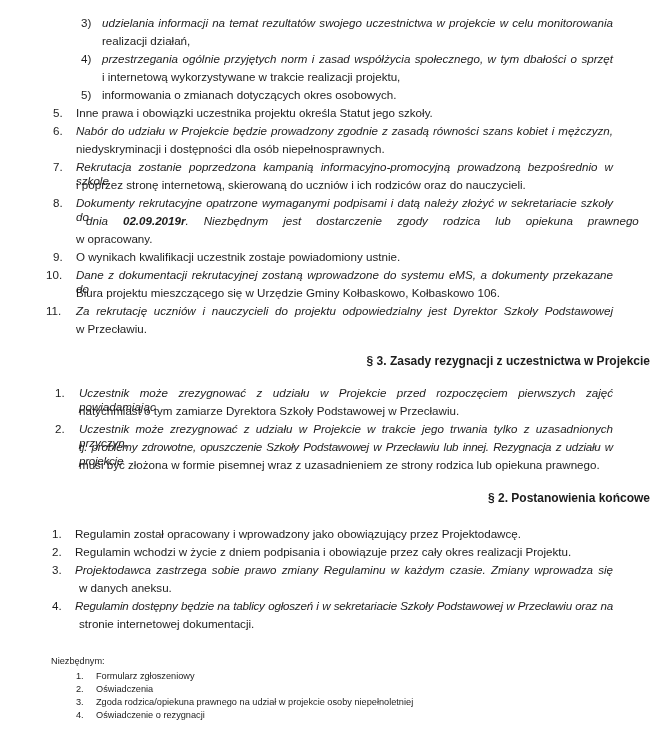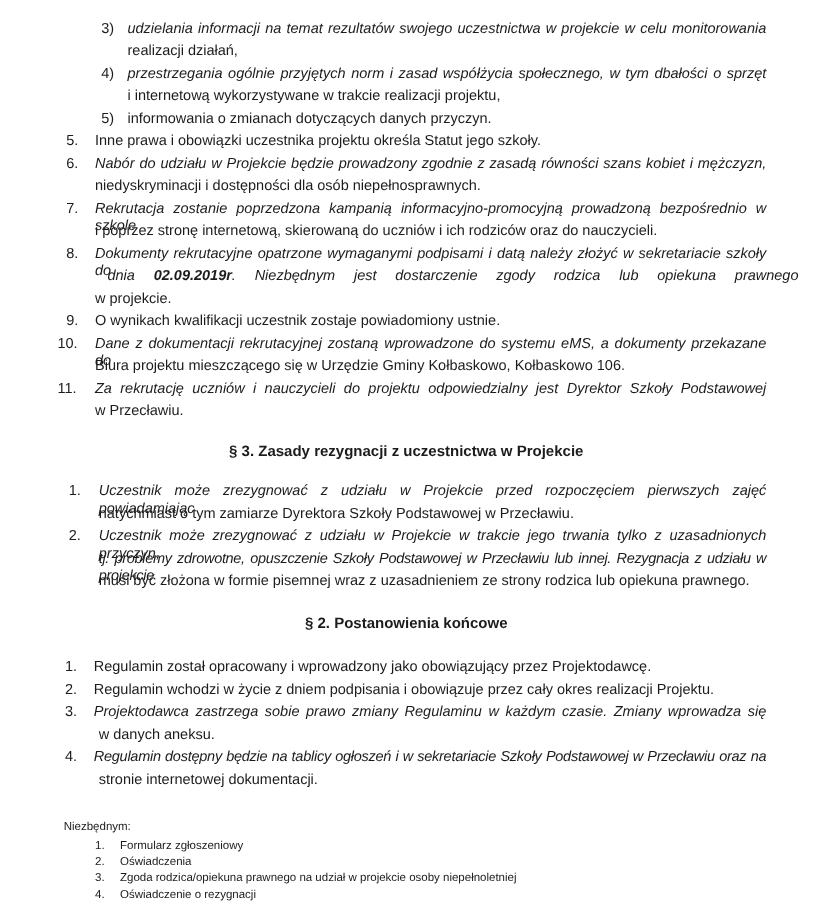--- a/index.html
+++ b/index.html
@@ -1,59 +1,59 @@
 <!DOCTYPE html>
 <html><head>
 <meta charset="utf-8">
 <style>
   html, body { margin: 0; padding: 0; background: #ffffff; }
   body { width: 650px; height: 732px; position: relative; overflow: hidden;
          font-family: "Liberation Sans", sans-serif; color: #1c1c1c; }
   .ln { position: absolute; font-size: 11.6px; line-height: 14px; white-space: nowrap; }
   .num { position: absolute; font-size: 11.6px; line-height: 14px; }
   .just { text-align: justify; text-align-last: justify; white-space: normal; font-style: italic; }
-  .hdr { position: absolute; left: 0; width: 650px; text-align: center; font-weight: bold; font-size: 12px; line-height: 14px; }
+  .hdr { position: absolute; left: 0; width: 650px; text-align: right; font-weight: bold; font-size: 12px; line-height: 14px; }
   .att { position: absolute; font-size: 9.2px; line-height: 12px; white-space: nowrap; }
   .it { }
   b { font-weight: bold; }
 </style>
 </head>
 <body>
 
 <div>
 
   <div>
     <span class="num" style="left:81px;top:16px">3)</span>
     <span class="ln just" style="left:102px;top:16px;width:511px">udzielania informacji na temat rezultatów swojego uczestnictwa w projekcie w celu monitorowania</span>
     <span class="ln" style="left:102px;top:34px">realizacji działań,</span>
 
     <span class="num" style="left:81px;top:52px">4)</span>
     <span class="ln just" style="left:102px;top:52px;width:511px">przestrzegania ogólnie przyjętych norm i zasad współżycia społecznego, w tym dbałości o sprzęt</span>
     <span class="ln" style="left:102px;top:70px">i internetową wykorzystywane w trakcie realizacji projektu,</span>
 
     <span class="num" style="left:81px;top:88px">5)</span>
-    <span class="ln" style="left:102px;top:88px">informowania o zmianach dotyczących danych przyczyn.</span>
+    <span class="ln" style="left:102px;top:88px">informowania o zmianach dotyczących okres osobowych.</span>
   </div>
 
   <div>
     <span class="num" style="left:53px;top:106px">5.</span>
     <span class="ln" style="left:76px;top:106px">Inne prawa i obowiązki uczestnika projektu określa Statut jego szkoły.</span>
 
     <span class="num" style="left:53px;top:124px">6.</span>
     <span class="ln just" style="left:76px;top:124px;width:537px">Nabór do udziału w Projekcie będzie prowadzony zgodnie z zasadą równości szans kobiet i mężczyzn,</span>
     <span class="ln" style="left:76px;top:142px">niedyskryminacji i dostępności dla osób niepełnosprawnych.</span>
 
     <span class="num" style="left:53px;top:160px">7.</span>
     <span class="ln just" style="left:76px;top:160px;width:537px">Rekrutacja zostanie poprzedzona kampanią informacyjno-promocyjną prowadzoną bezpośrednio w szkole</span>
     <span class="ln" style="left:76px;top:178px">i poprzez stronę internetową, skierowaną do uczniów i ich rodziców oraz do nauczycieli.</span>
 
     <span class="num" style="left:53px;top:196px">8.</span>
     <span class="ln just" style="left:76px;top:196px;width:537px">Dokumenty rekrutacyjne opatrzone wymaganymi podpisami i datą należy złożyć w sekretariacie szkoły do</span>
     <span class="ln just" style="left:86px;top:214px;width:626px"><span>dnia </span><b>02.09.2019r</b><span>. Niezbędnym jest dostarczenie zgody rodzica lub opiekuna prawnego na udział</span></span>
-    <span class="ln" style="left:76px;top:232px">w projekcie.</span>
+    <span class="ln" style="left:76px;top:232px">w opracowany.</span>
 
     <span class="num" style="left:53px;top:250px">9.</span>
     <span class="ln" style="left:76px;top:250px">O wynikach kwalifikacji uczestnik zostaje powiadomiony ustnie.</span>
 
     <span class="num" style="left:46px;top:268px">10.</span>
     <span class="ln just" style="left:76px;top:268px;width:537px">Dane z dokumentacji rekrutacyjnej zostaną wprowadzone do systemu eMS, a dokumenty przekazane do</span>
     <span class="ln" style="left:76px;top:286px">Biura projektu mieszczącego się w Urzędzie Gminy Kołbaskowo, Kołbaskowo 106.</span>
 
     <span class="num" style="left:46px;top:304px">11.</span>
     <span class="ln just" style="left:76px;top:304px;width:537px">Za rekrutację uczniów i nauczycieli do projektu odpowiedzialny jest Dyrektor Szkoły Podstawowej</span>

